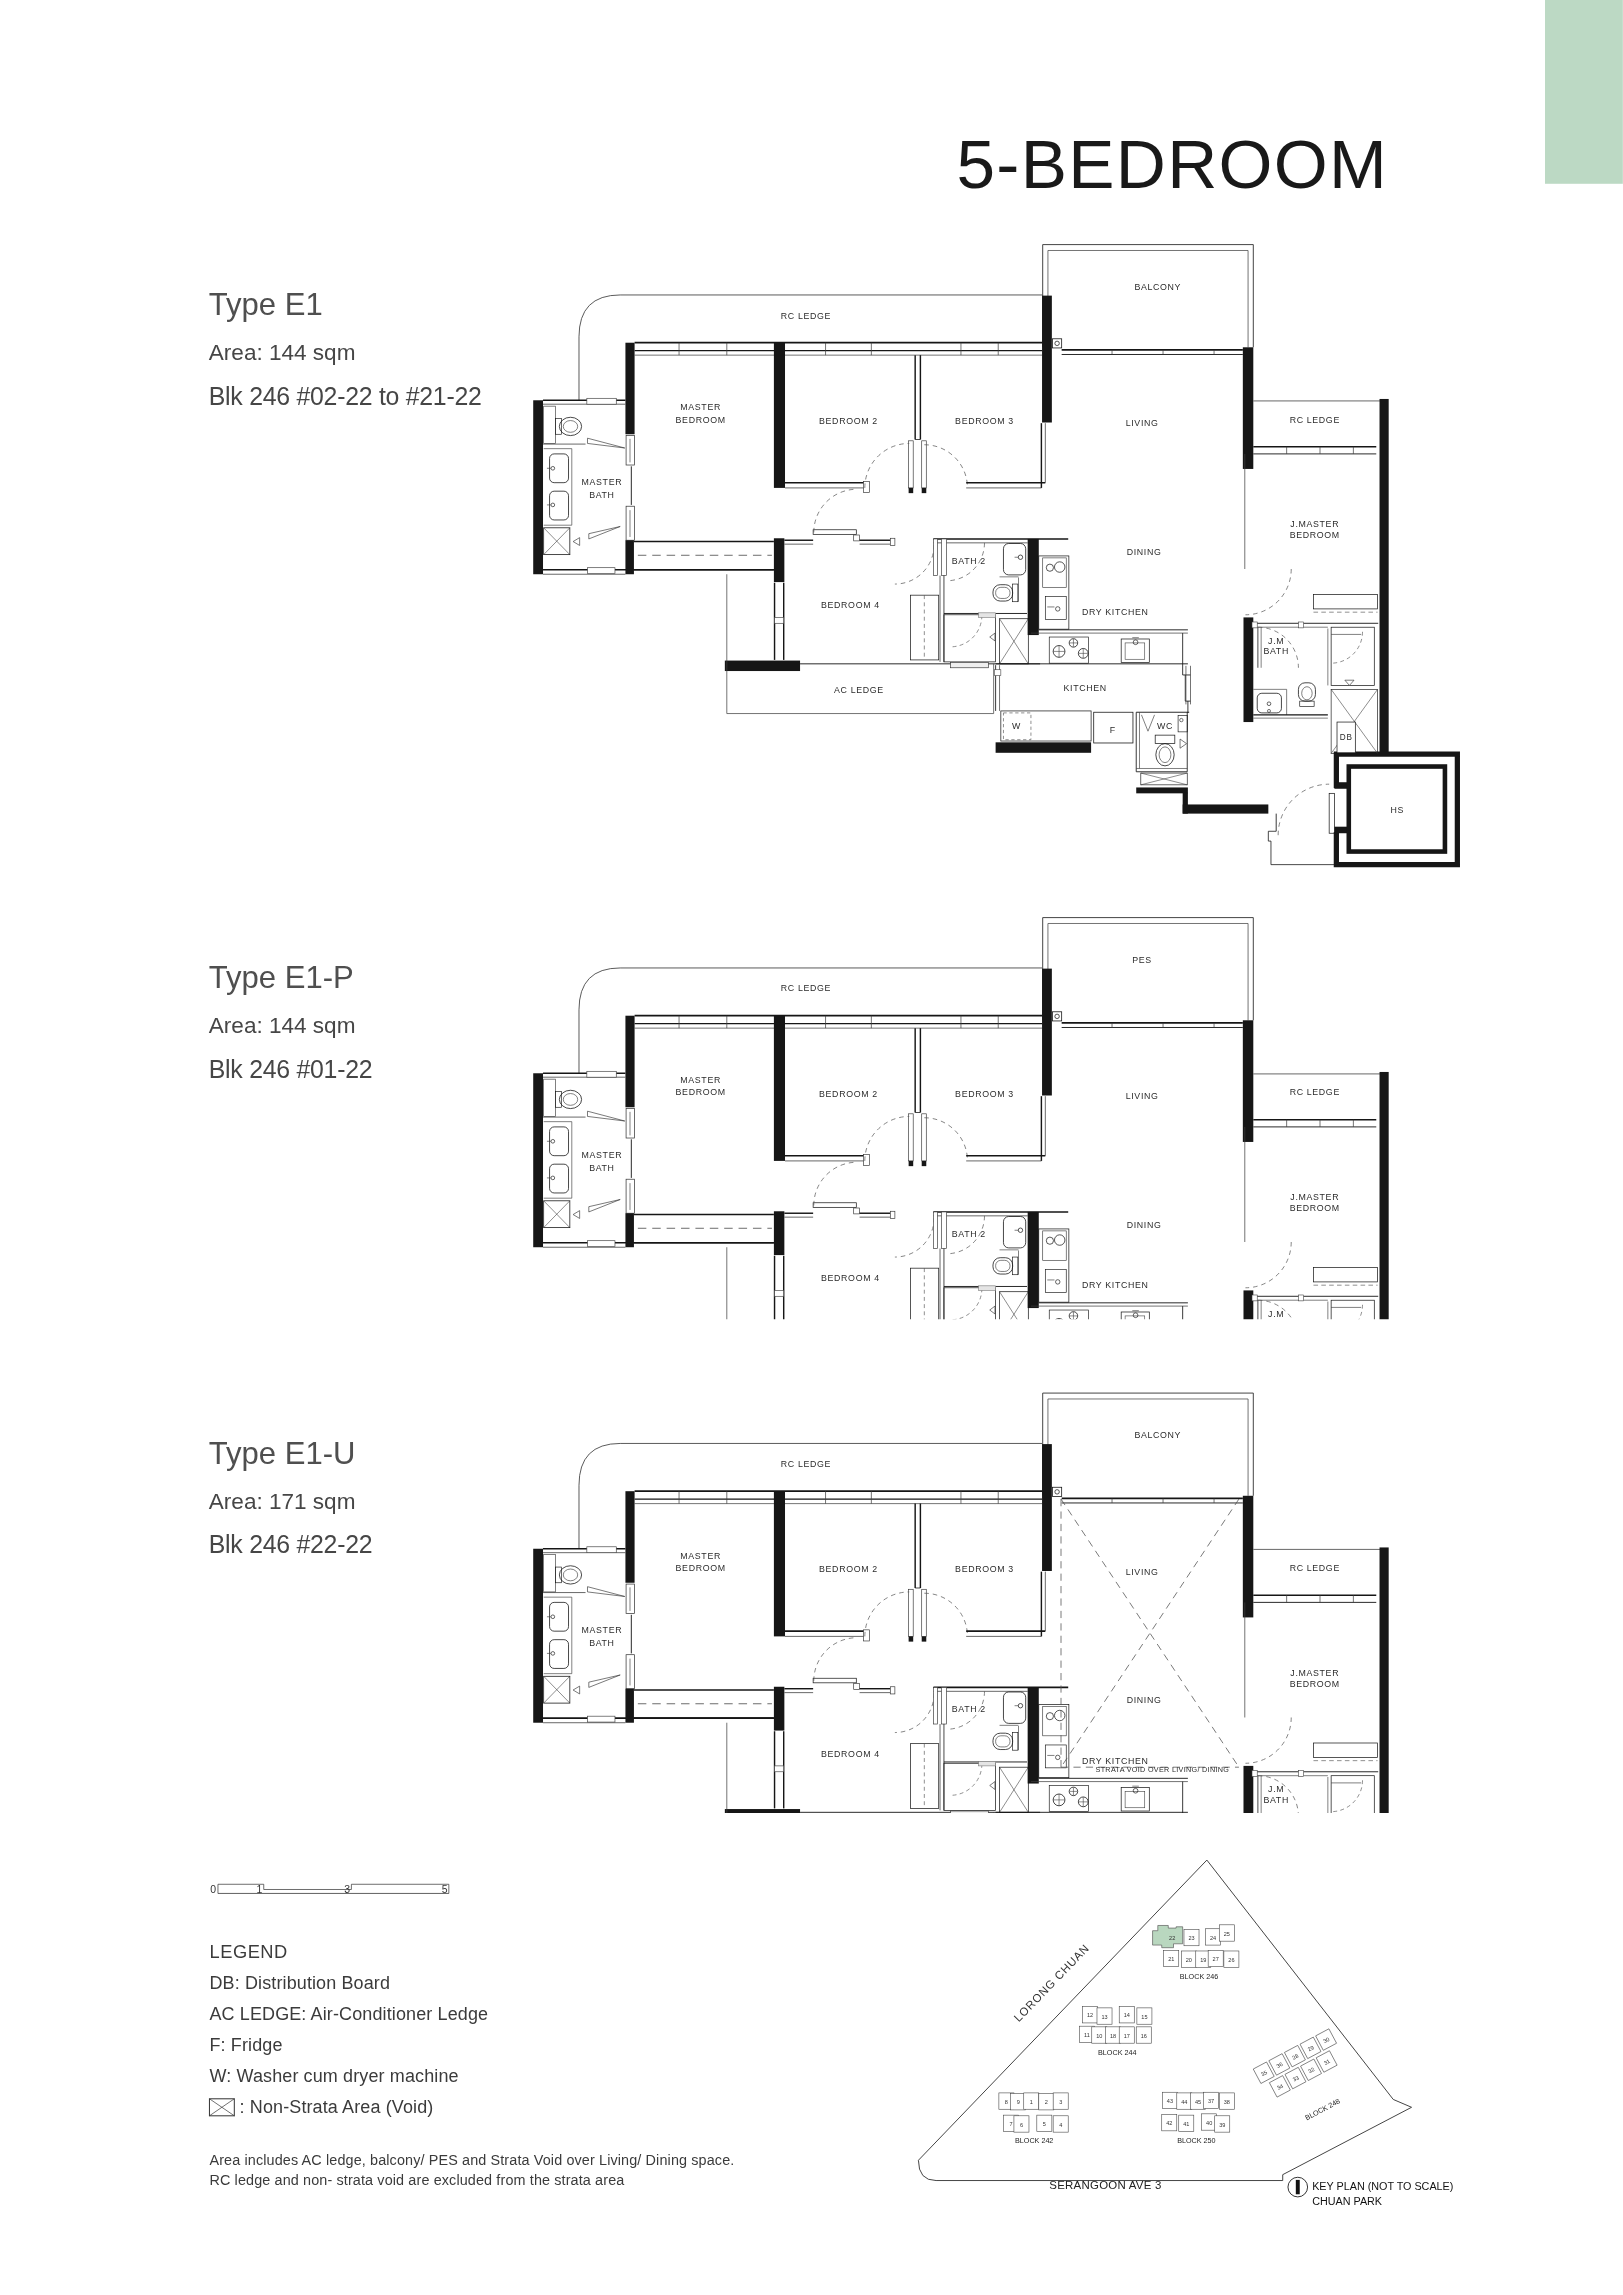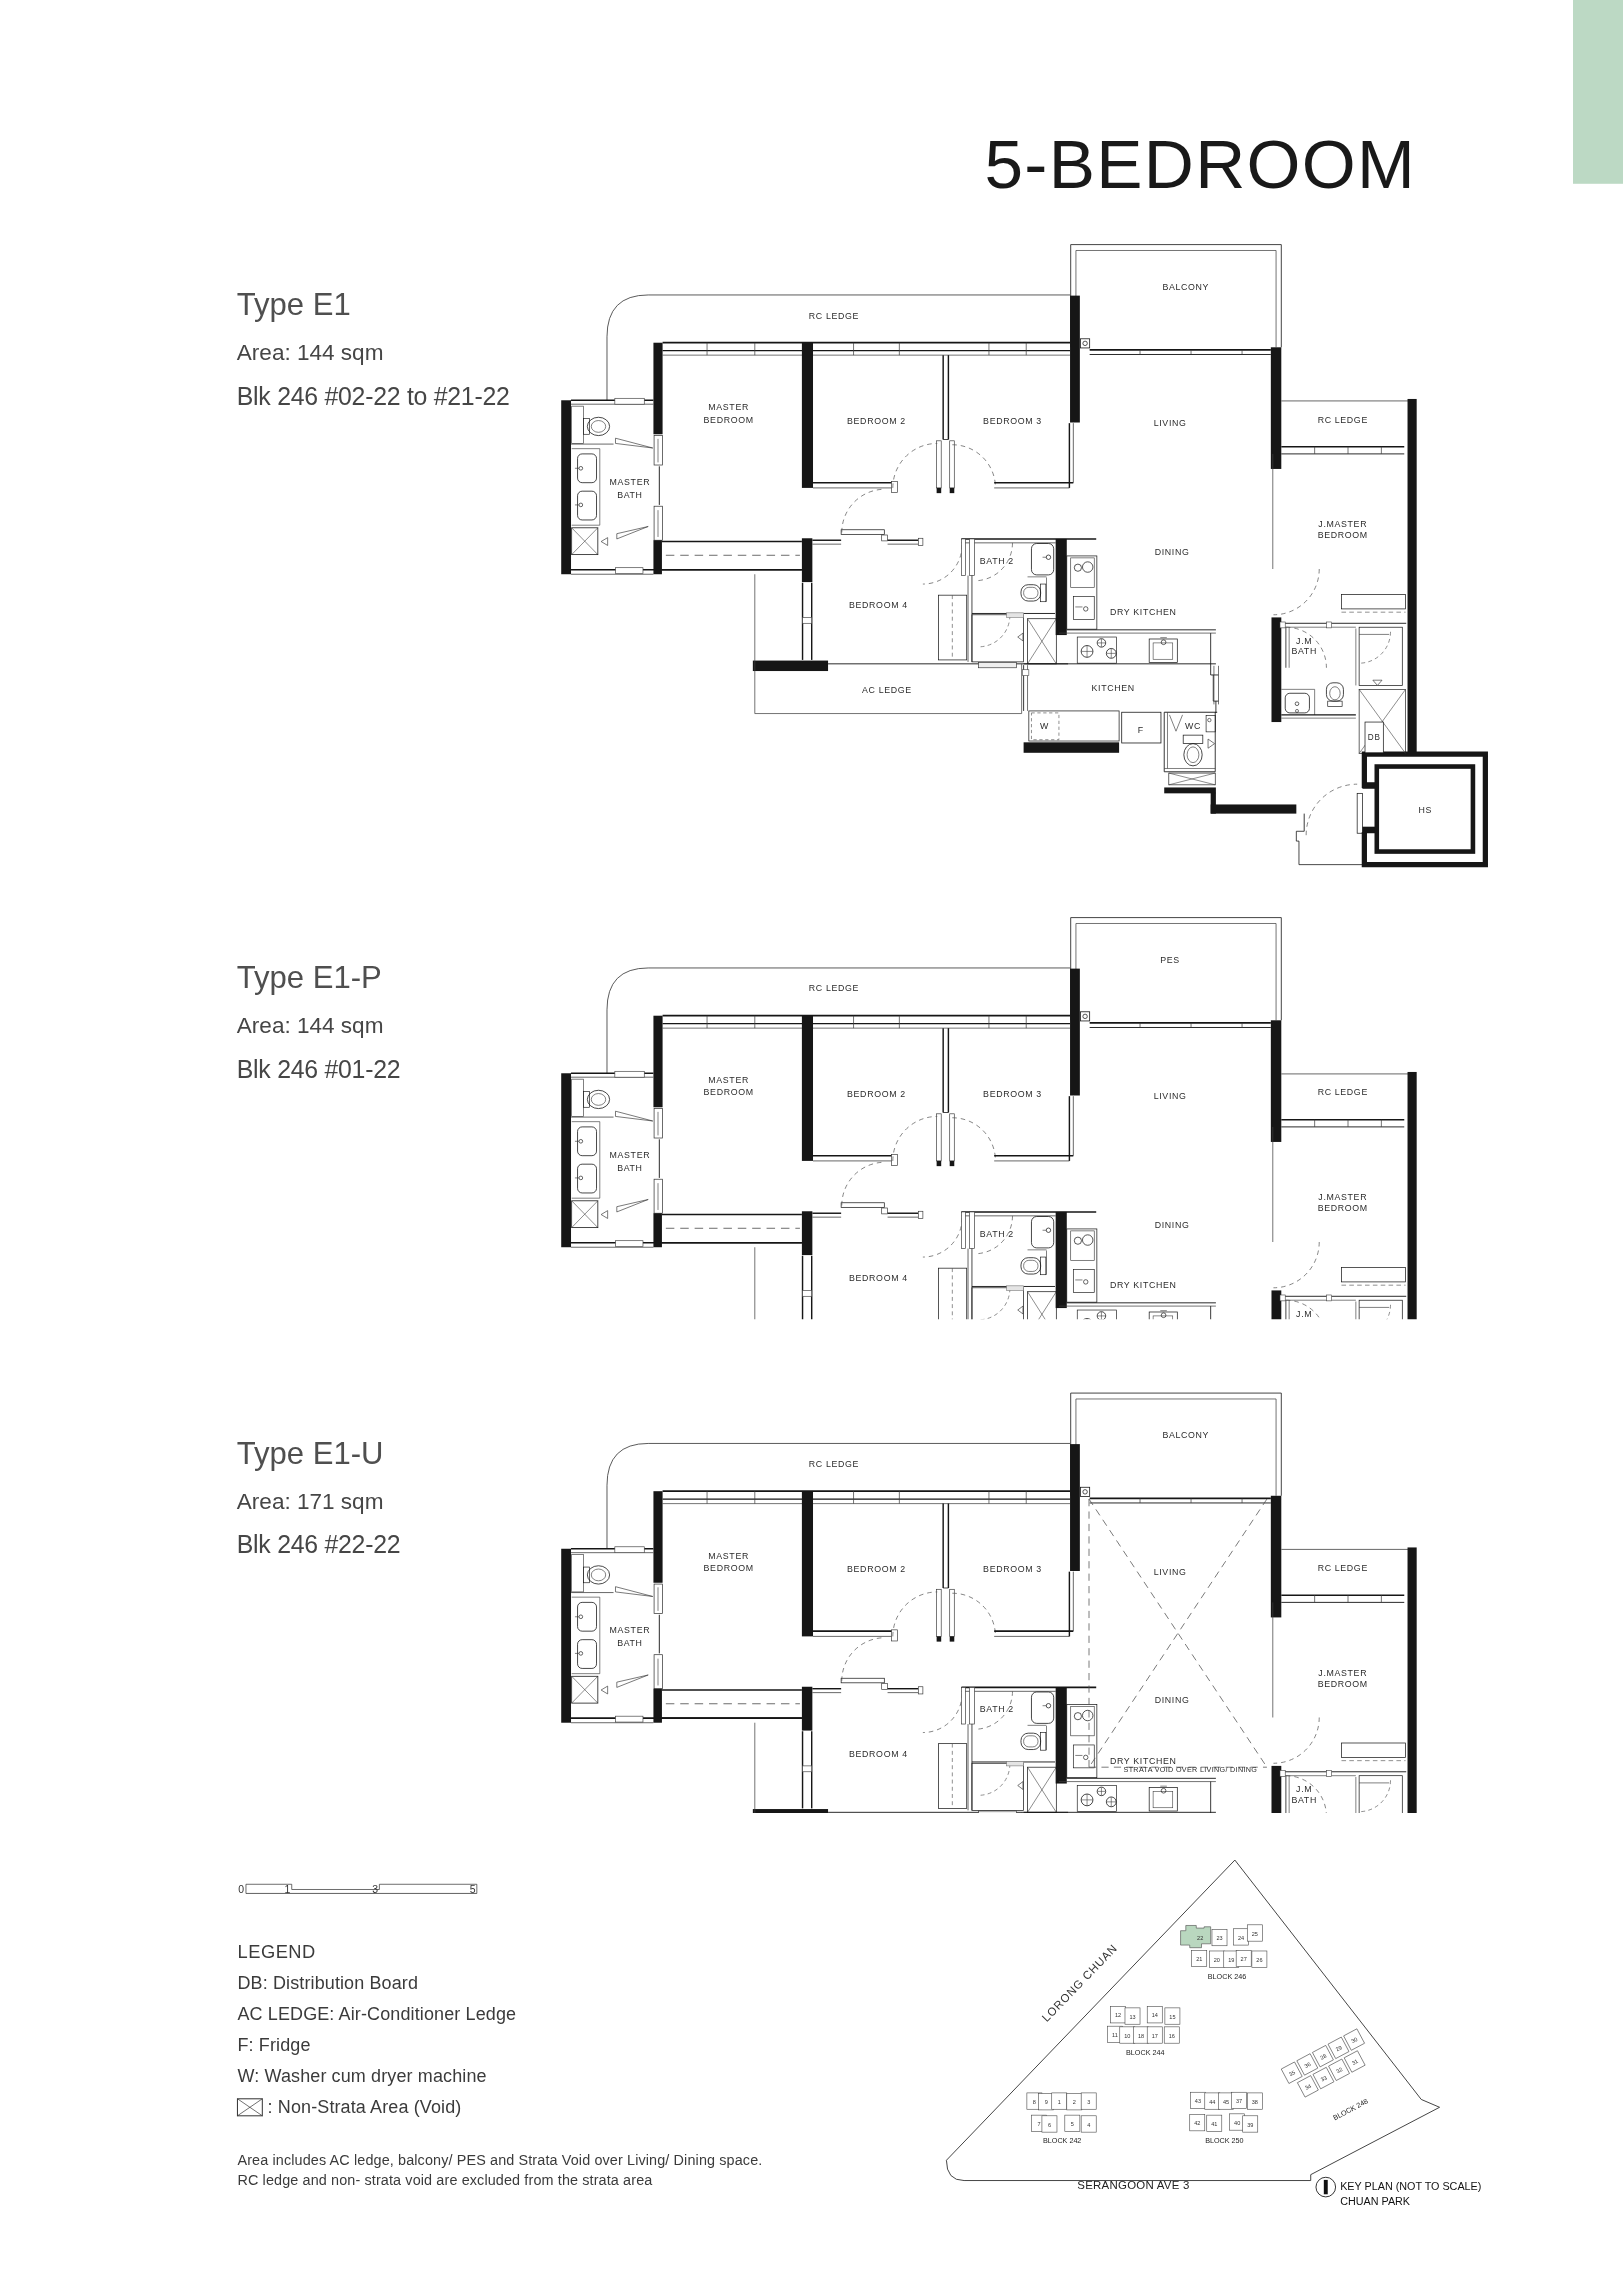--- a/index.html
+++ b/index.html
@@ -1,14 +1,14 @@
 <!DOCTYPE html>
 <html style="font-size:10.5px"><head><meta charset="utf-8"><style>
 html,body{margin:0;padding:0;background:#fff;}
-#page{position:relative;width:1481px;height:2295px;font-family:"Liberation Sans", sans-serif;padding-left:28px;}
+#page{position:relative;width:1481px;height:2295px;font-family:"Liberation Sans", sans-serif;}
 </style></head><body>
 <div id="page">
 <svg width="1623" height="2295" viewBox="0 0 2481 3509" font-family="Liberation Sans, sans-serif">
 <defs>
         <g id="plan">
 <path d="M885,612 V515 Q885,451 948,451 H1593" stroke="#3d3d3d" stroke-width="1.3" fill="none"></path>
 
 <text x="1232" y="487" font-size="13.5" text-anchor="middle" fill="#2b2b2b" letter-spacing="1.0" font-weight="normal">RC LEDGE</text>
 
 <line x1="970" y1="524" x2="1593" y2="524" stroke="#161616" stroke-width="2.6"></line>

